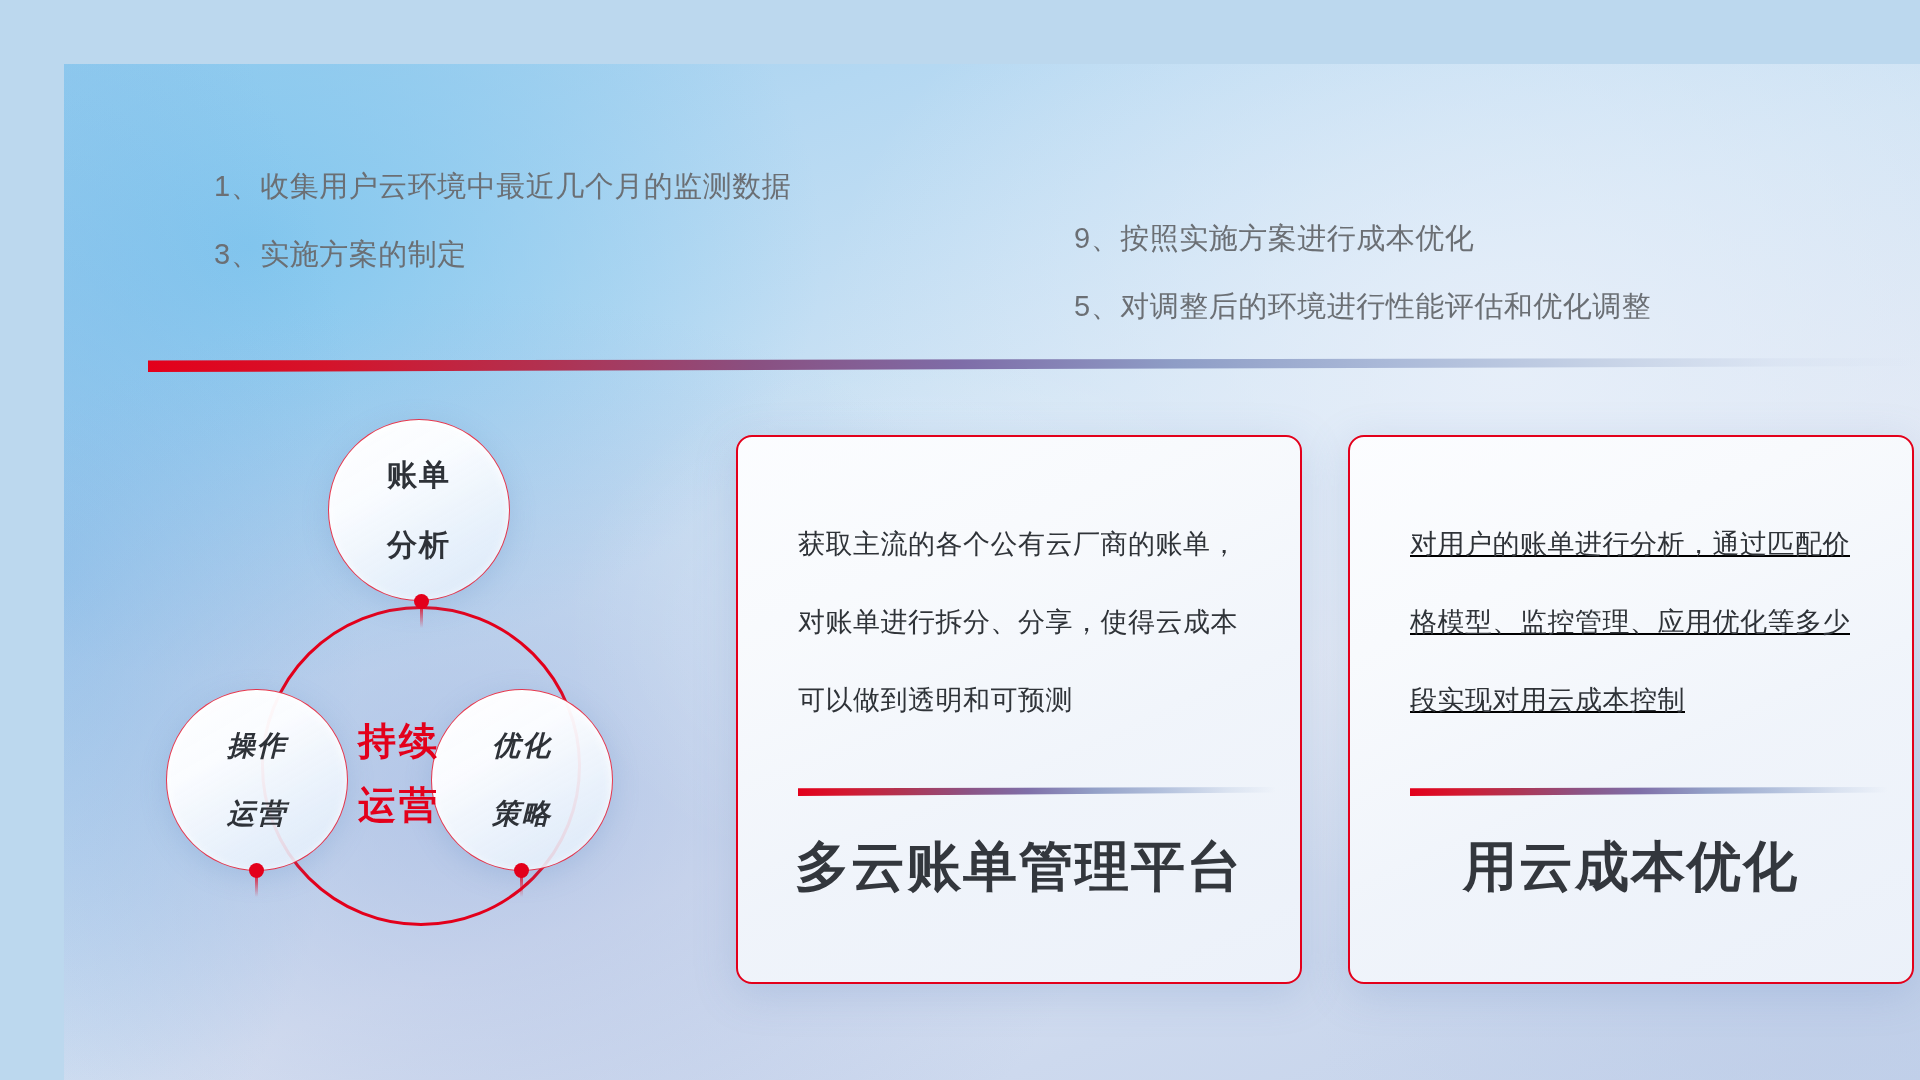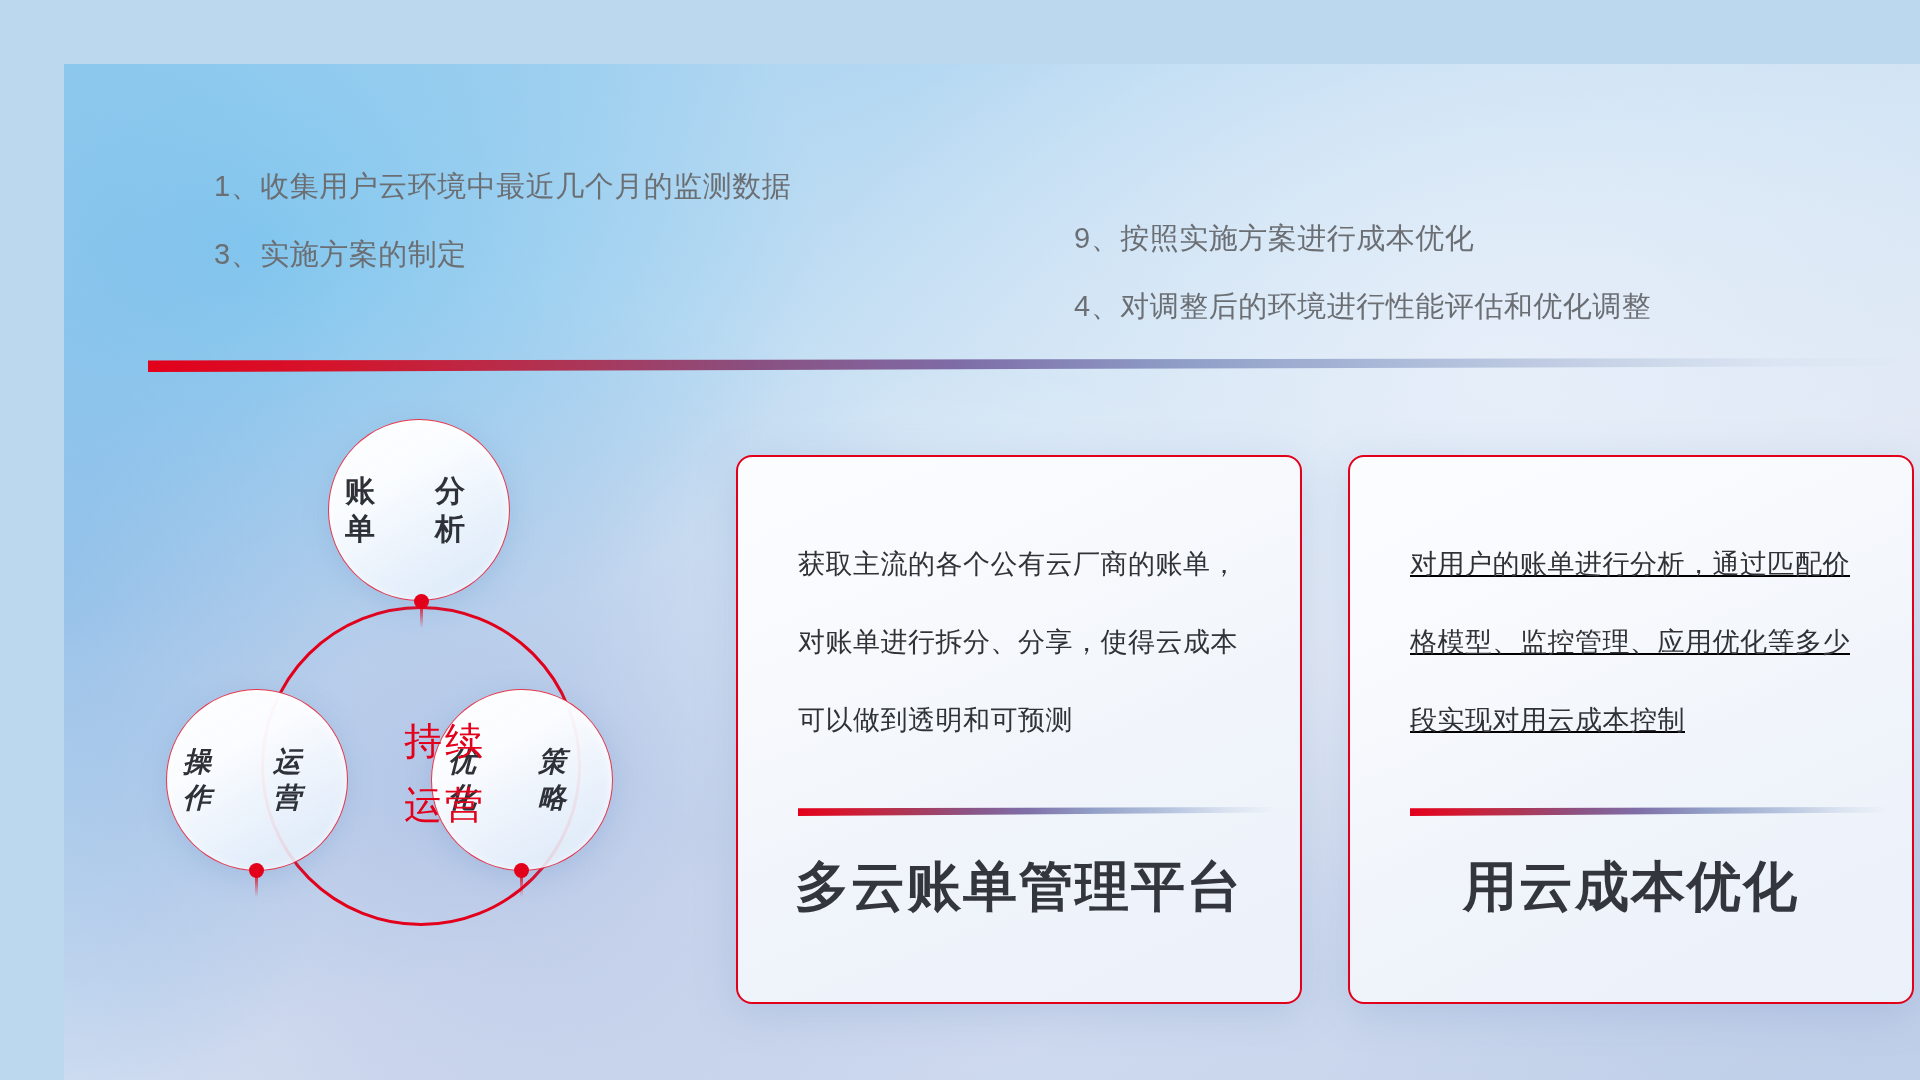--- a/index.html
+++ b/index.html
@@ -69,21 +69,21 @@
     border:3px solid #e3001b;
   }
   .node {
     position:absolute;
     width:182px; height:182px;
     border-radius:50%;
     border:1.6px solid rgba(227,0,27,0.78);
     background:
       linear-gradient(150deg, rgba(255,255,255,0.99) 0%, rgba(252,253,255,0.97) 35%, rgba(235,243,252,0.92) 70%, rgba(223,235,250,0.86) 100%);
     box-shadow:0 6px 26px rgba(110,150,200,0.28), inset 0 2px 10px rgba(255,255,255,0.9);
-    display:flex; flex-direction:row;
+    display:flex; flex-direction:column;
     align-items:center; justify-content:center;
   }
   .node-top  { left:164px; top:5px; }
   .node-bl   { left:2px;  top:275px; }
   .node-br   { left:267px; top:275px; }
   .node-line {
     font-size:30px;
     font-weight:bold;
     color:#2e3238;
     line-height:38px;
@@ -105,32 +105,32 @@
     background:linear-gradient(180deg, rgba(227,0,27,0.85), rgba(227,0,27,0));
   }
   .dot-top { left:250px; top:180px; }
   .dot-bl  { left:85px;  top:449px; }
   .dot-br  { left:350px; top:449px; }
 
   #center-label {
     position:absolute;
     left:178px; top:287px;
     width:160px;
-    text-align:right;
+    text-align:left;
     color:#e3001b;
     font-size:38px;
-    font-weight:normal;
+    font-weight:bold;
     line-height:48px;
     letter-spacing:3px;
   }
 
   
   .card {
     position:absolute;
-    top:407px;
+    top:387px;
     width:566px; height:549px;
     border-radius:16px;
     border:2px solid #e3001b;
     background:linear-gradient(155deg,
         rgba(252,253,255,0.99) 0%,
         rgba(248,250,253,0.98) 30%,
         rgba(241,245,251,0.97) 60%,
         rgba(237,242,250,0.96) 100%);
     box-shadow:0 10px 40px rgba(110,145,195,0.25);
     padding:52px 44px 0 44px;
@@ -179,21 +179,21 @@
   <div class="bg-layer bg-glow-5"></div>
 </div>
 
 <div id="bullets-left">
   <div class="bullet">1、收集用户云环境中最近几个月的监测数据</div>
   <div class="bullet">3、实施方案的制定</div>
 </div>
 
 <div id="bullets-right">
   <div class="bullet">9、按照实施方案进行成本优化</div>
-  <div class="bullet">4、对调整后的环境进行性能评估和优化调整</div>
+  <div class="bullet">5、对调整后的环境进行性能评估和优化调整</div>
 </div>
 
 <div id="divider"></div>
 
 <div id="diagram">
 
   <div class="ring-main"></div>
 
   <div class="node node-top">
     <div class="node-line">账单</div>

